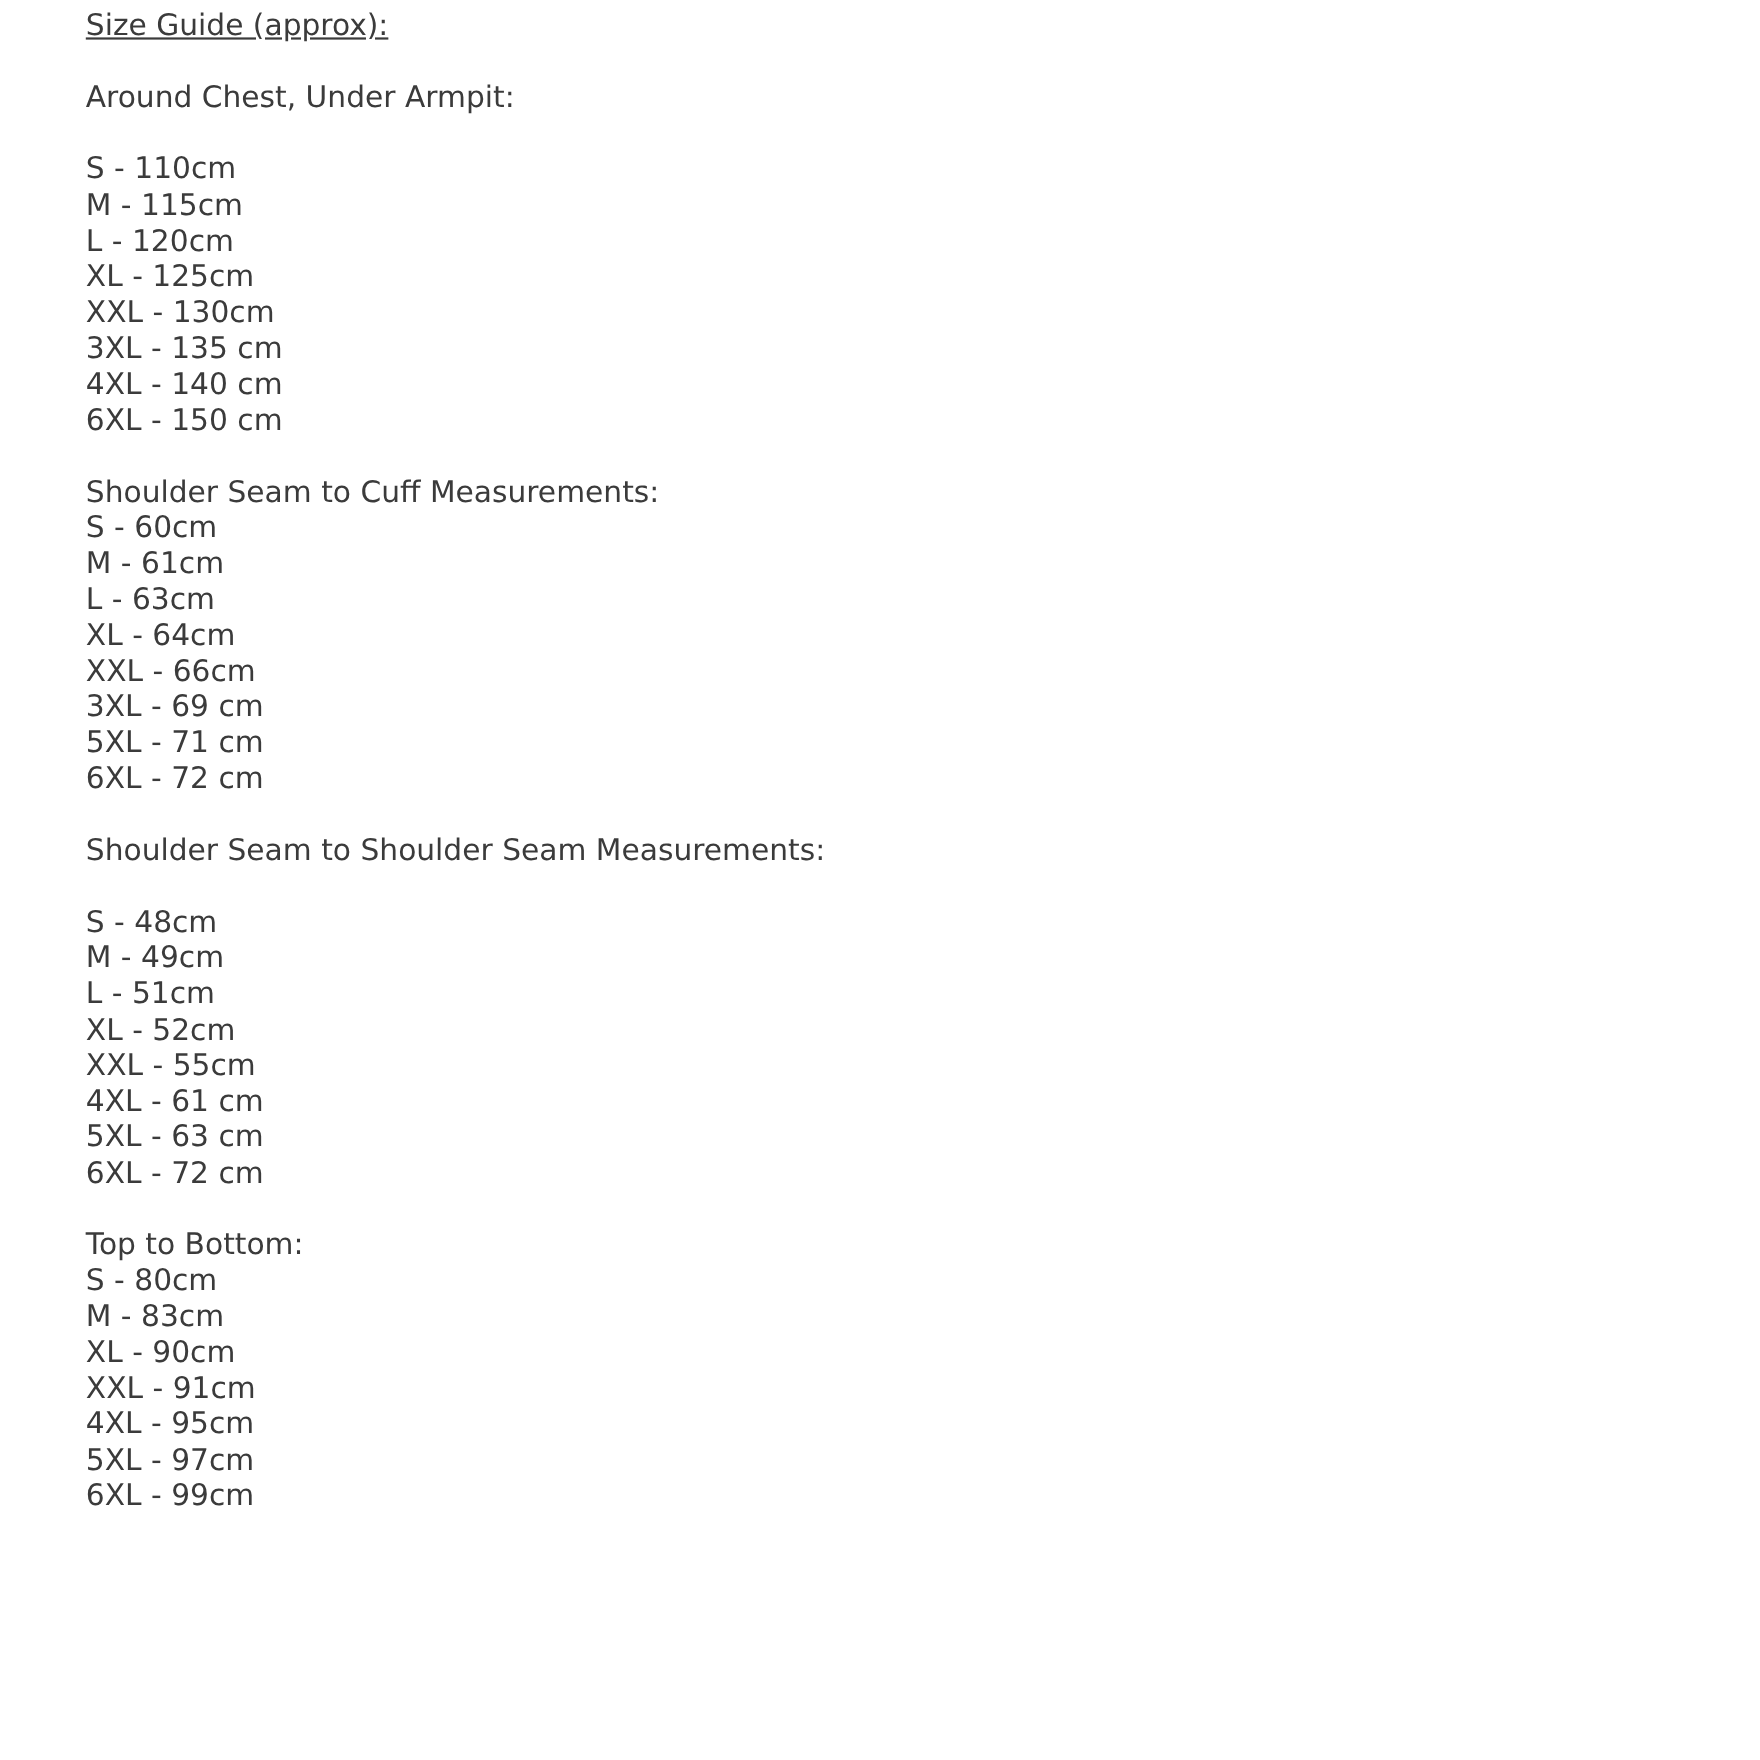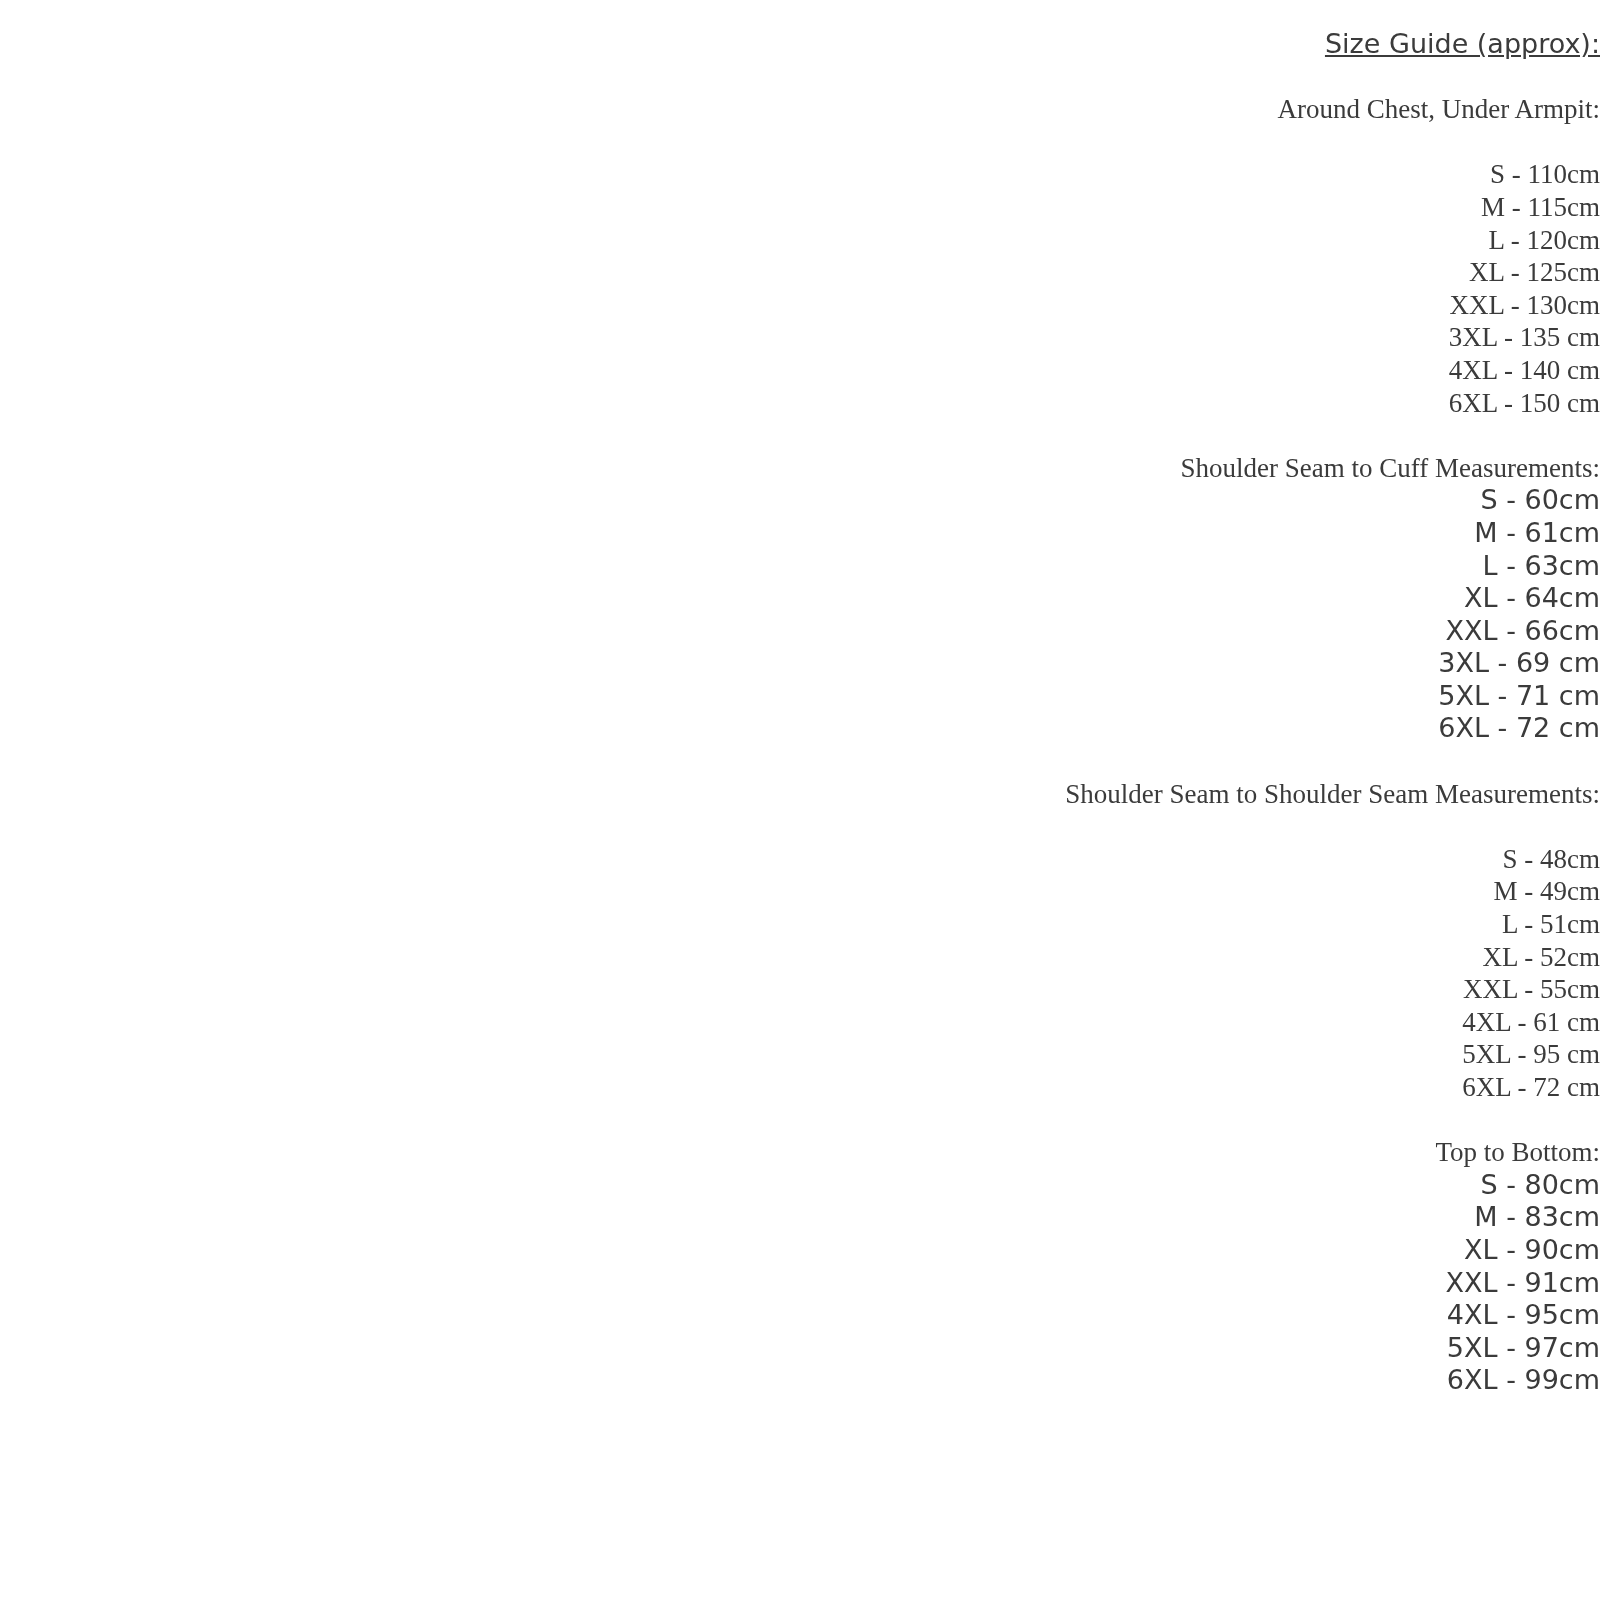--- a/index.html
+++ b/index.html
@@ -12,32 +12,31 @@
     background: #ffffff;
     font-family: "DejaVu Sans", "Liberation Sans", sans-serif;
     font-size: 27px;
     line-height: 32.6px;
     color: #3b3b3b;
     overflow: hidden;
   }
   .content {
     box-sizing: border-box;
     width: 100%;
-    padding: 28px 0 0 78px; 
-    text-align: right;
+    padding: 8px 0 0 78px; 
+    text-align: left;
   }
   .line {
     white-space: pre;
   }
   .title {
     text-decoration: underline;
   }
   .gap-top {
     margin-top: 32.6px; 
-    font-family: Liberation Serif, serif;
   }
 </style>
 </head>
 <body>
 
 <div class="content">
 
   <div class="line title">Size Guide (approx):</div>
 
   <section>
@@ -70,21 +69,21 @@
 
   <section>
     <div class="line gap-top">Shoulder Seam to Shoulder Seam Measurements:</div>
     <div class="gap-top">
       <div class="line">S - 48cm</div>
       <div class="line">M - 49cm</div>
       <div class="line">L - 51cm</div>
       <div class="line">XL - 52cm</div>
       <div class="line">XXL - 55cm</div>
       <div class="line">4XL - 61 cm</div>
-      <div class="line">5XL - 95 cm</div>
+      <div class="line">5XL - 63 cm</div>
       <div class="line">6XL - 72 cm</div>
     </div>
   </section>
 
   <section>
     <div class="line gap-top">Top to Bottom:</div>
     <div>
       <div class="line">S - 80cm</div>
       <div class="line">M - 83cm</div>
       <div class="line">XL - 90cm</div>

